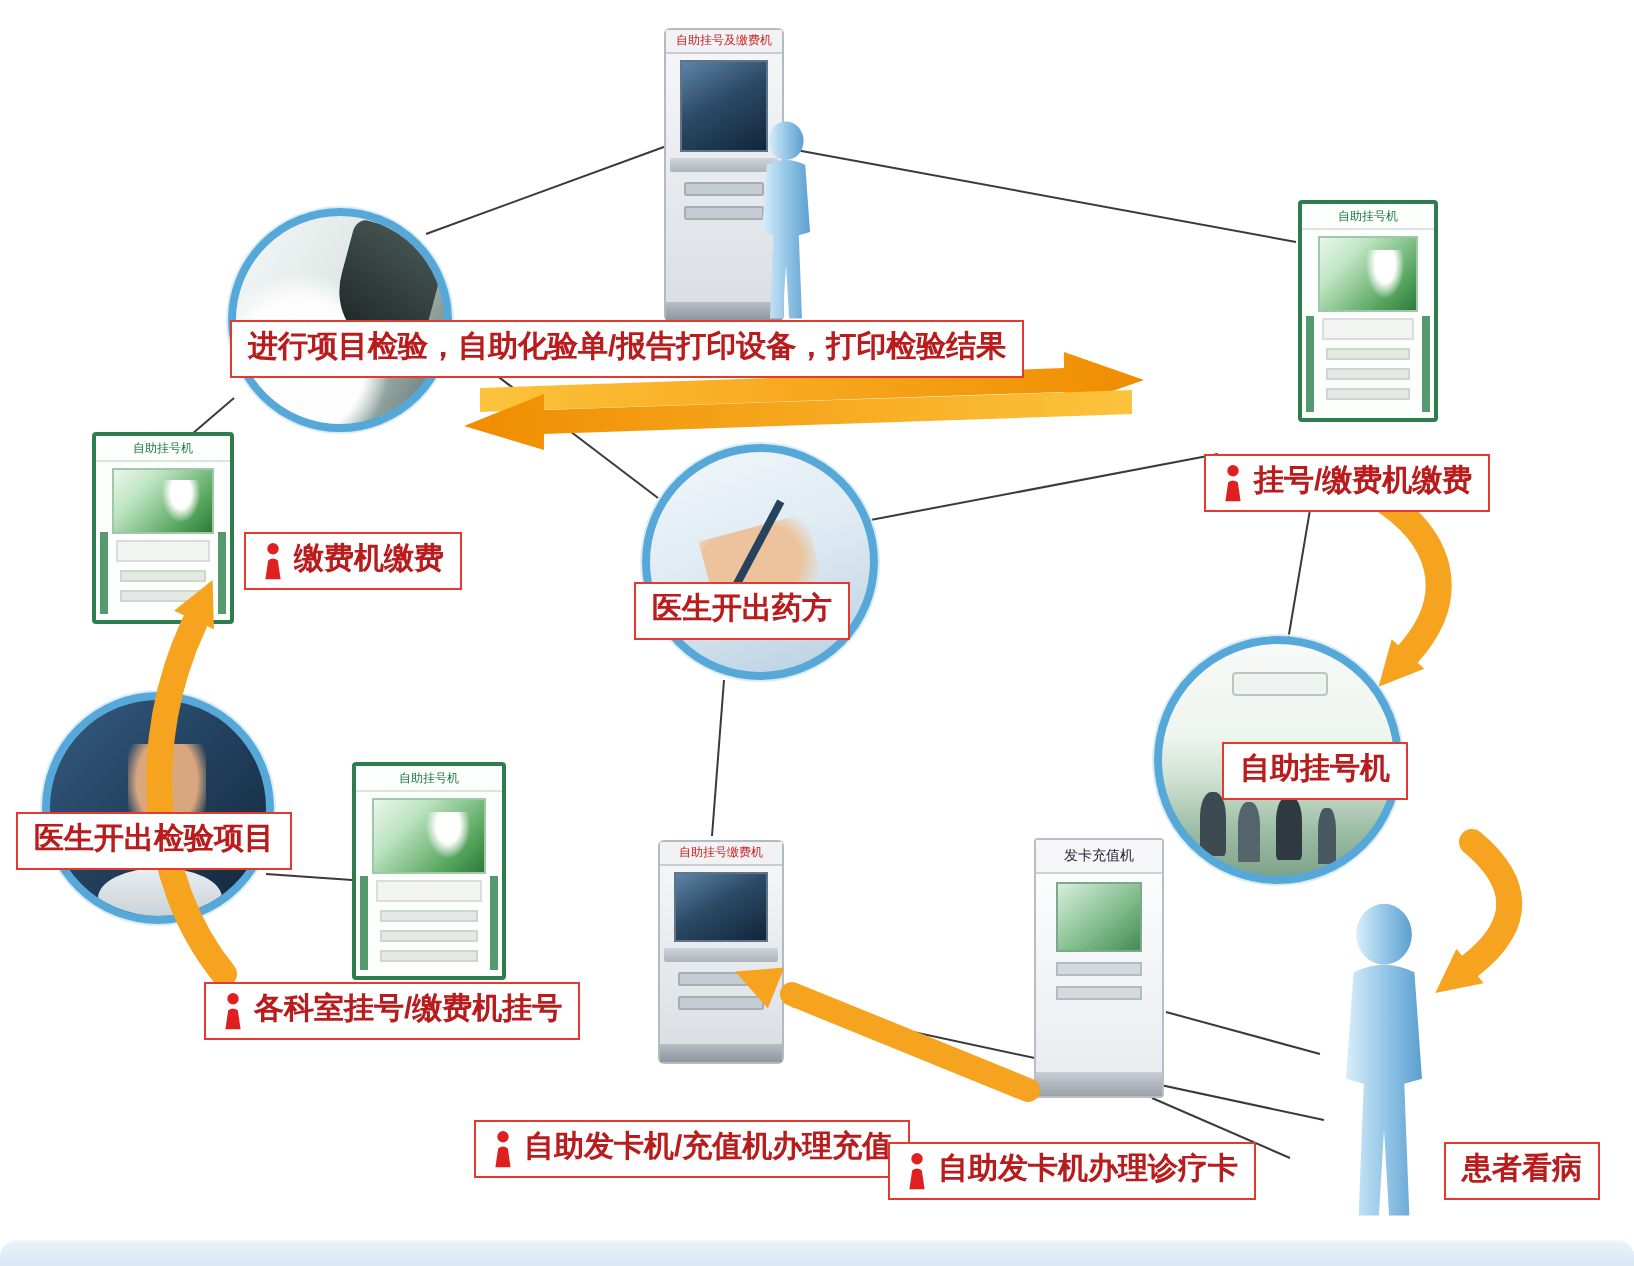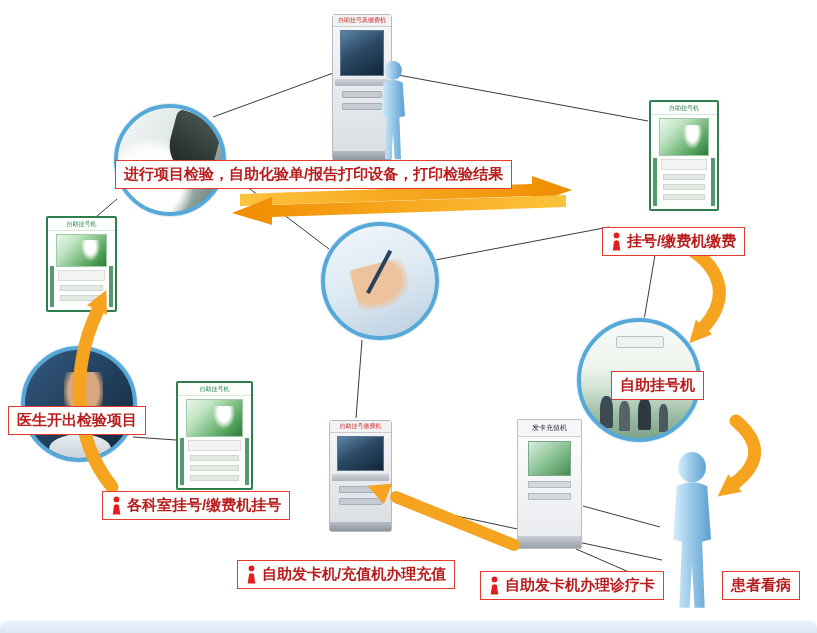--- a/index.html
+++ b/index.html
@@ -100,21 +100,21 @@
 
   
   #lbl-lab-print{left:115px;top:160px;}
   #lbl-pay-right{left:602px;top:212px;margin-top:15px;}
   #lbl-pay-left{left:122px;top:266px;}
   #lbl-prescription{left:317px;top:291px;}
   #lbl-pharmacy{left:611px;top:371px;}
   #lbl-doctor-order{left:8px;top:406px;}
   #lbl-register{left:102px;top:491px;}
   #lbl-recharge{left:237px;top:541px;margin-top:19px;}
-  #lbl-card{left:480px;top:571px;}
+  #lbl-card{left:444px;top:571px;}
   #lbl-patient{left:722px;top:571px;text-align:right;}
 
   
   .footer-bar{position:absolute;left:0;right:0;top:620px;height:13px;z-index:0;
        background:linear-gradient(180deg,#eaf2fa,#d8e6f4);border-top:1px solid #f3f7fb;border-radius:8px 8px 0 0;}
 </style>
 </head>
 <body>
 
 <div class="canvas">
@@ -260,21 +260,31 @@
   </div>
 
   <div class="tag" id="lbl-pay-right">
     <svg class="picon" viewBox="0 0 10 18">
       <circle cx="5" cy="3.2" r="2.7" fill="#e02020"></circle>
         <path d="M1.4,17.6 L2.7,8.8 Q5,6.8 7.3,8.8 L8.6,17.6 Z" fill="#e02020"></path>
     </svg>
     <span>挂号/缴费机缴费</span>
   </div>
 
-
+  <div class="tag" id="lbl-pay-left">
+    <svg class="picon" viewBox="0 0 10 18">
+      <circle cx="5" cy="3.2" r="2.7" fill="#e02020"></circle>
+        <path d="M1.4,17.6 L2.7,8.8 Q5,6.8 7.3,8.8 L8.6,17.6 Z" fill="#e02020"></path>
+    </svg>
+    <span>缴费机缴费</span>
+  </div>
+
+  <div class="tag" id="lbl-prescription">
+    <span>医生开出药方</span>
+  </div>
 
   <div class="tag" id="lbl-pharmacy">
     <span>自助挂号机</span>
   </div>
 
   <div class="tag" id="lbl-register">
     <svg class="picon" viewBox="0 0 10 18">
       <circle cx="5" cy="3.2" r="2.7" fill="#e02020"></circle>
         <path d="M1.4,17.6 L2.7,8.8 Q5,6.8 7.3,8.8 L8.6,17.6 Z" fill="#e02020"></path>
     </svg>

